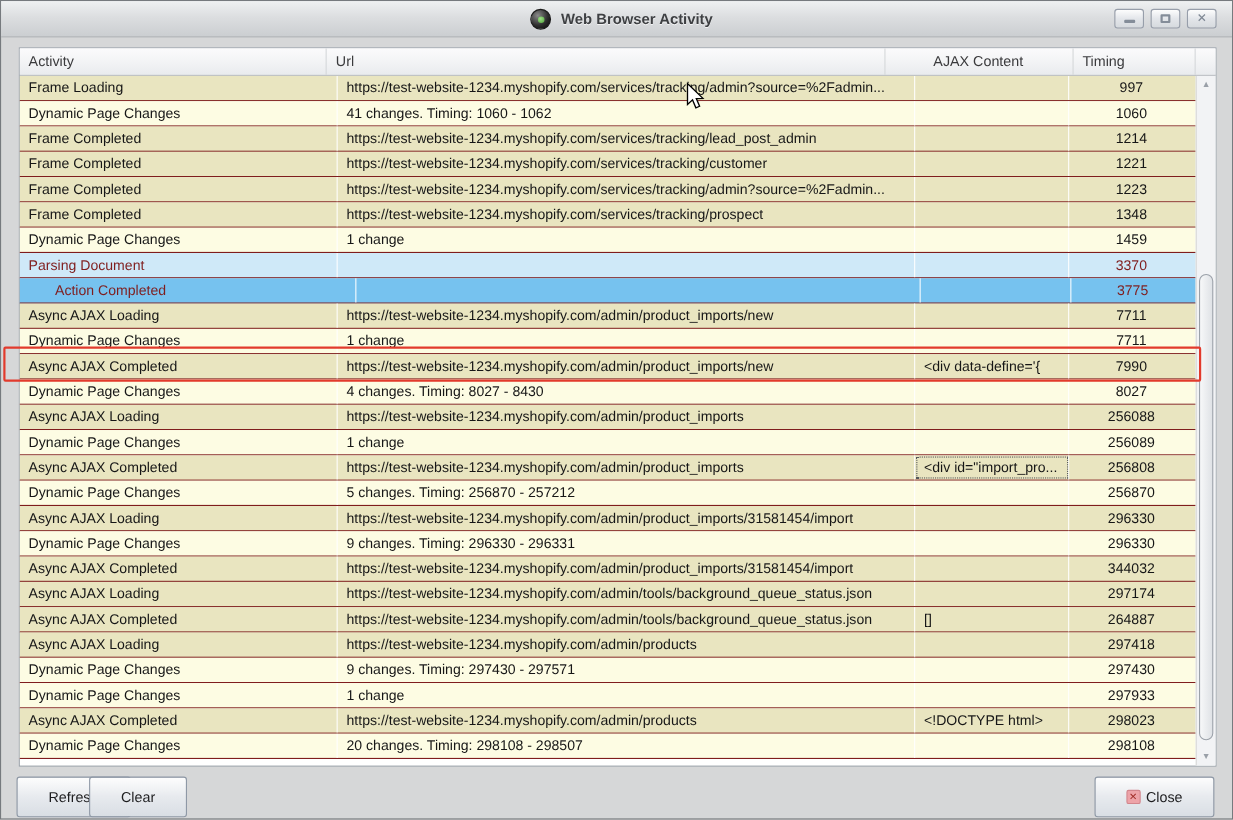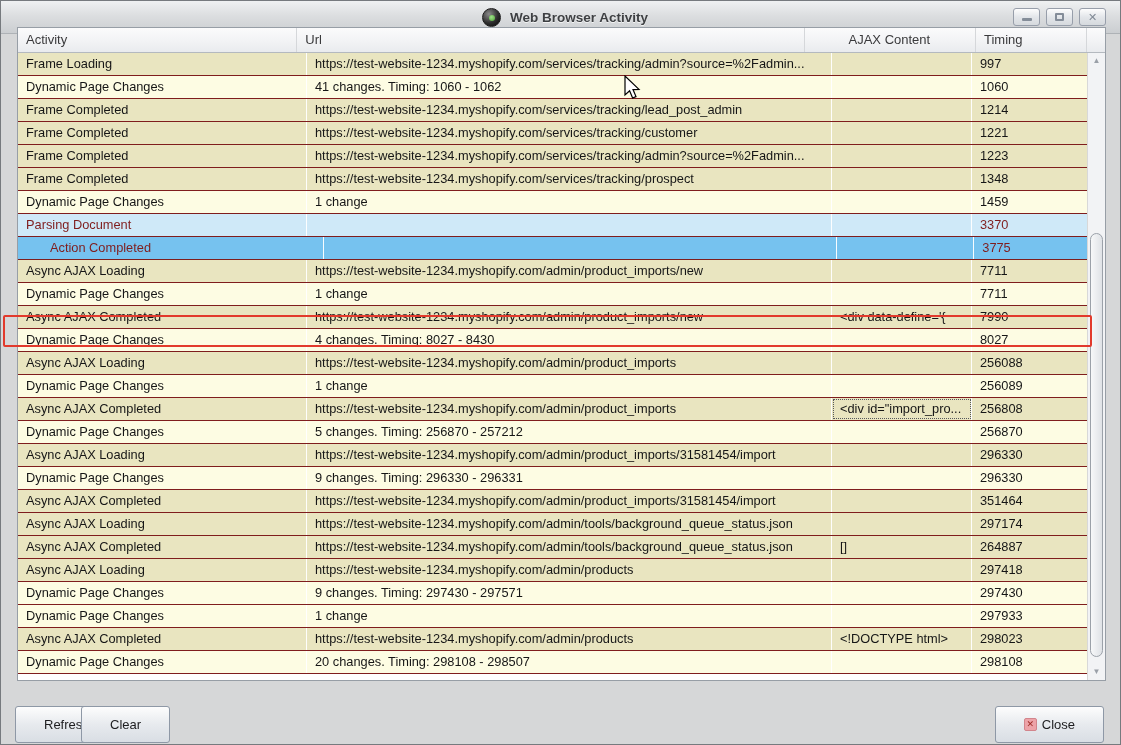--- a/index.html
+++ b/index.html
@@ -22,37 +22,37 @@
   .win-controls { position:absolute; right:14px; top:7px; display:flex; gap:6px; }
   .winbtn { width:27px; height:18px; border:1px solid #979eaa; border-radius:3px;
             background:linear-gradient(#fdfdfd,#e3e6ea 50%,#d6dade);
             display:flex; align-items:center; justify-content:center;
             color:#7f8894; font-size:11px; font-weight:bold; }
   .glyph-min { width:10px; height:3px; background:#848d99; border-radius:1px; margin-top:5px; }
   .glyph-max { width:9px; height:8px; border:2px solid #848d99; border-radius:1px; }
   .glyph-close { line-height:1; }
 
   
-  .table { position:absolute; left:16px; top:26px; width:1089px; height:654px;
+  .table { position:absolute; left:16px; top:42px; width:1089px; height:654px;
            background:#ffffff; border:1px solid #979ea6; }
   .thead { display:flex; height:25px;
            background:linear-gradient(#fbfbfc,#f1f2f4 60%,#e9ebee);
            border-bottom:1px solid #b4b9bf; }
   .hcell { height:100%; padding:0 0 0 8px; font-size:13px; color:#3a3a3c;
            line-height:24px; border-right:1px solid #d5d7da; overflow:hidden; white-space:nowrap; }
   .hc0 { width:289px; } .hc1 { width:525px; } .hc2 { width:140px;margin-left:36px; } .hc3 { width:115px; }
   .hc4 { width:18px; border-right:none; }
 
   .tbody { width:1069px; }
   .trow { display:flex; height:23px; border-bottom:1px solid #7f1d1d; }
   .tcell { height:100%; padding-left:8px; font-size:12.8px; color:#161616;
            line-height:21px; border-right:1px solid rgba(255,255,255,.95);
            overflow:hidden; white-space:nowrap; }
   .c0 { width:289px; } .c1 { width:525px; } .c2 { width:140px; }
-  .c3 { width:115px; text-align:left; padding-right:10px; border-right:none; }
+  .c3 { width:115px; text-align:center; padding-right:10px; border-right:none; }
   .tone-dark  { background:var(--row-dark); }
   .tone-light { background:var(--row-light); }
   .tone-blue-light { background:var(--row-blue-light); }
   .tone-blue  { background:var(--row-blue);padding-left:24px; }
   .tone-blue-light .tcell, .tone-blue .tcell { color:#7f1d1d; }
   .tcell.focused { outline:1px dotted #55585c; outline-offset:-2px; }
 
   
   .vscrollbar { position:absolute; left:1069px; top:25px; width:18px; height:627px;
                 background:#f2f3f5; border-left:1px solid #d8d8d8; }
@@ -225,21 +225,21 @@
         <div class="trow tone-light">
           <div class="tcell c0">Dynamic Page Changes</div>
           <div class="tcell c1">9 changes. Timing: 296330 - 296331</div>
           <div class="tcell c2"></div>
           <div class="tcell c3">296330</div>
         </div>
         <div class="trow tone-dark">
           <div class="tcell c0">Async AJAX Completed</div>
           <div class="tcell c1">https://test-website-1234.myshopify.com/admin/product_imports/31581454/import</div>
           <div class="tcell c2"></div>
-          <div class="tcell c3">351464</div>
+          <div class="tcell c3">344032</div>
         </div>
         <div class="trow tone-dark">
           <div class="tcell c0">Async AJAX Loading</div>
           <div class="tcell c1">https://test-website-1234.myshopify.com/admin/tools/background_queue_status.json</div>
           <div class="tcell c2"></div>
           <div class="tcell c3">297174</div>
         </div>
         <div class="trow tone-dark">
           <div class="tcell c0">Async AJAX Completed</div>
           <div class="tcell c1">https://test-website-1234.myshopify.com/admin/tools/background_queue_status.json</div>

